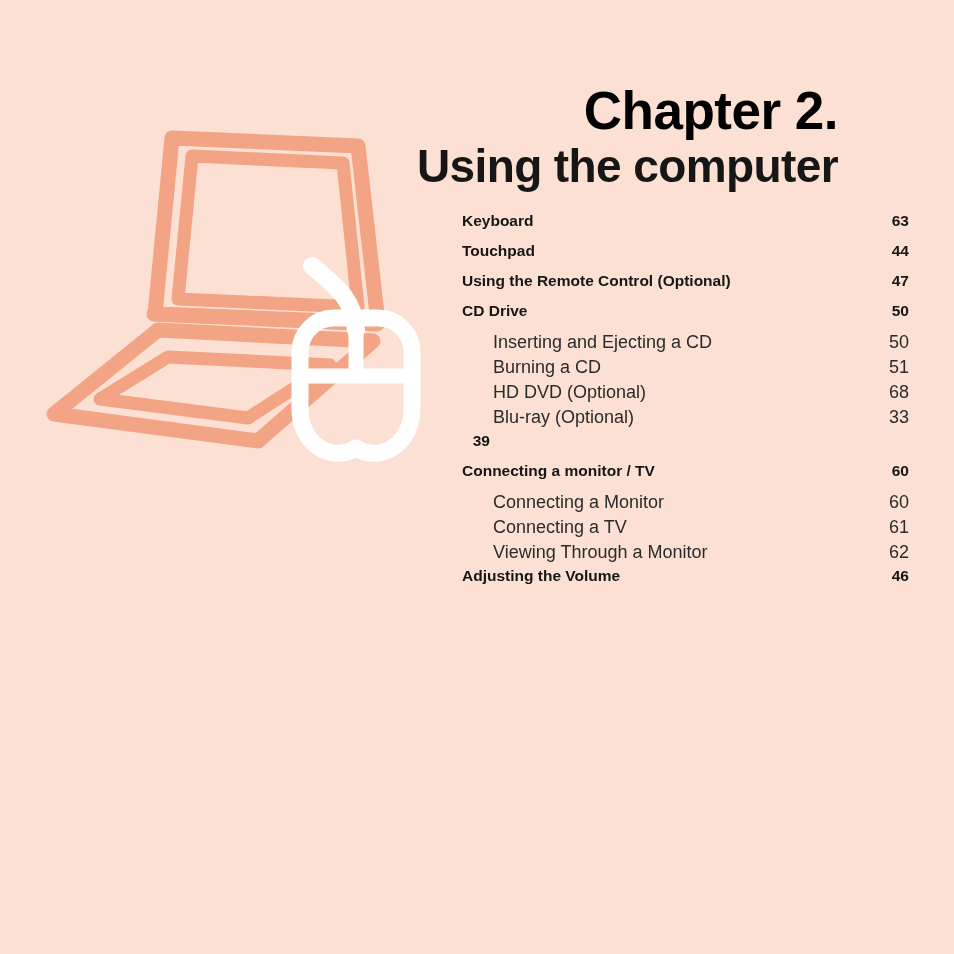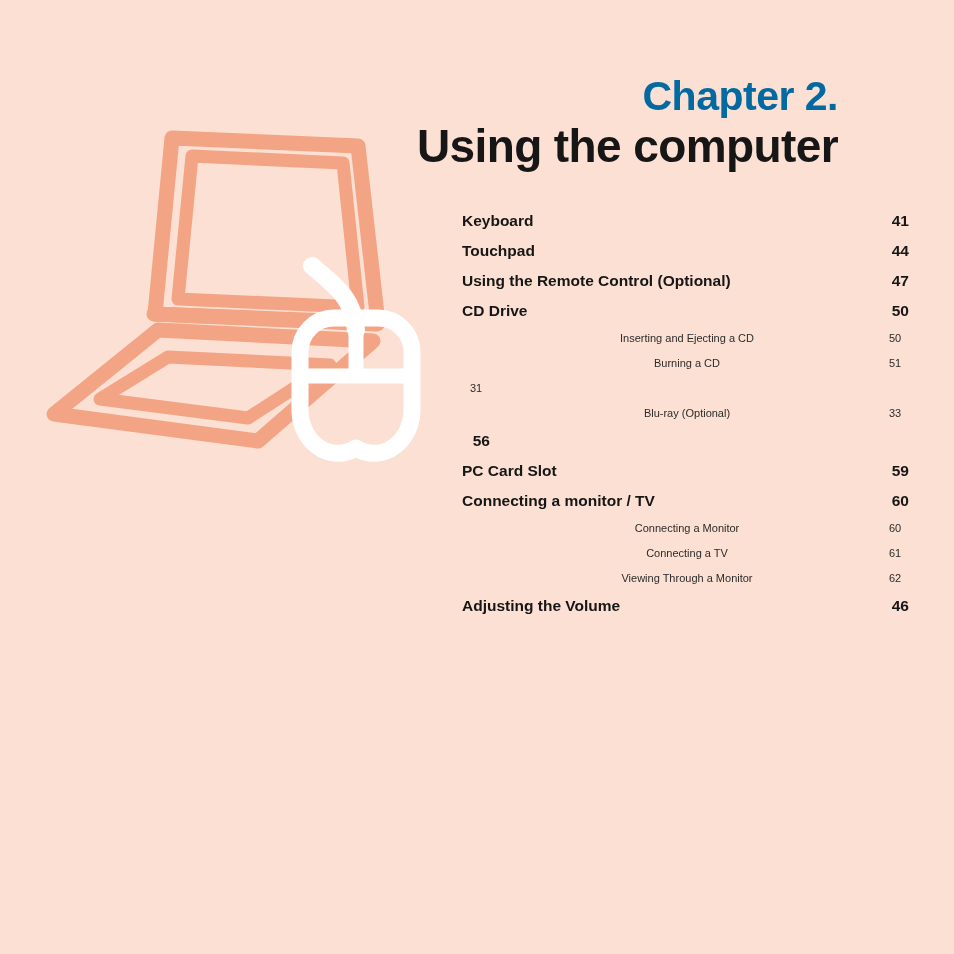--- a/index.html
+++ b/index.html
@@ -41,26 +41,26 @@
 
   
   #heading-block {
     position: absolute;
     left: 330px;
     top: 76px;
     width: 508px;
     text-align: right;
   }
   #chapter-label {
-    font-size: 41px;
+    font-size: 53px;
     font-weight: bold;
     line-height: 1.0;
-    color: #0369a1;
+    color: #000000;
     letter-spacing: -0.5px;
-    margin: 0 0 6px 0;
+    margin: 8px 0 6px 0;
     white-space: nowrap;
   }
   #chapter-title {
     font-size: 46px;
     font-weight: bold;
     line-height: 1.0;
     color: #161616;
     letter-spacing: -0.6px;
     margin: 0;
     white-space: nowrap;
@@ -97,24 +97,23 @@
     min-width: 28px;
   }
   .level-1 .toc-label,
   .level-1 .toc-page {
     font-size: 15.5px;
     font-weight: bold;
     color: #161616;
   }
   .level-2 .toc-label,
   .level-2 .toc-page {
-    font-size: 11px;
+    font-size: 18px;
     font-weight: normal;
     color: #2b2b2b;
-    text-align: center;
   }
   .level-2 .toc-label {
     padding-left: 31px;
   }
 </style>
 </head>
 <body>
 
 <div id="page">
 
@@ -149,21 +148,21 @@
   </div>
 
   <div id="heading-block">
     <div id="chapter-label">Chapter 2.</div>
     <div id="chapter-title">Using the computer</div>
   </div>
 
   <div id="toc">
       <div class="toc-row level-1">
         <span class="toc-label">Keyboard</span>
-        <span class="toc-page">41</span>
+        <span class="toc-page">63</span>
       </div>
       <div class="toc-row level-1">
         <span class="toc-label">Touchpad</span>
         <span class="toc-page">44</span>
       </div>
       <div class="toc-row level-1">
         <span class="toc-label">Using the Remote Control (Optional)</span>
         <span class="toc-page">47</span>
       </div>
       <div class="toc-row level-1">
@@ -172,32 +171,29 @@
       </div>
       <div class="toc-row level-2">
         <span class="toc-label">Inserting and Ejecting a CD</span>
         <span class="toc-page">50</span>
       </div>
       <div class="toc-row level-2">
         <span class="toc-label">Burning a CD</span>
         <span class="toc-page">51</span>
       </div>
       <div class="toc-row level-2">
-        <span class="toc-page">31</span>
+        <span class="toc-label">HD DVD (Optional)</span>
+        <span class="toc-page">68</span>
       </div>
       <div class="toc-row level-2">
         <span class="toc-label">Blu-ray (Optional)</span>
         <span class="toc-page">33</span>
       </div>
       <div class="toc-row level-1">
-        <span class="toc-page">56</span>
-      </div>
-      <div class="toc-row level-1">
-        <span class="toc-label">PC Card Slot</span>
-        <span class="toc-page">59</span>
+        <span class="toc-page">39</span>
       </div>
       <div class="toc-row level-1">
         <span class="toc-label">Connecting a monitor / TV</span>
         <span class="toc-page">60</span>
       </div>
       <div class="toc-row level-2">
         <span class="toc-label">Connecting a Monitor</span>
         <span class="toc-page">60</span>
       </div>
       <div class="toc-row level-2">

